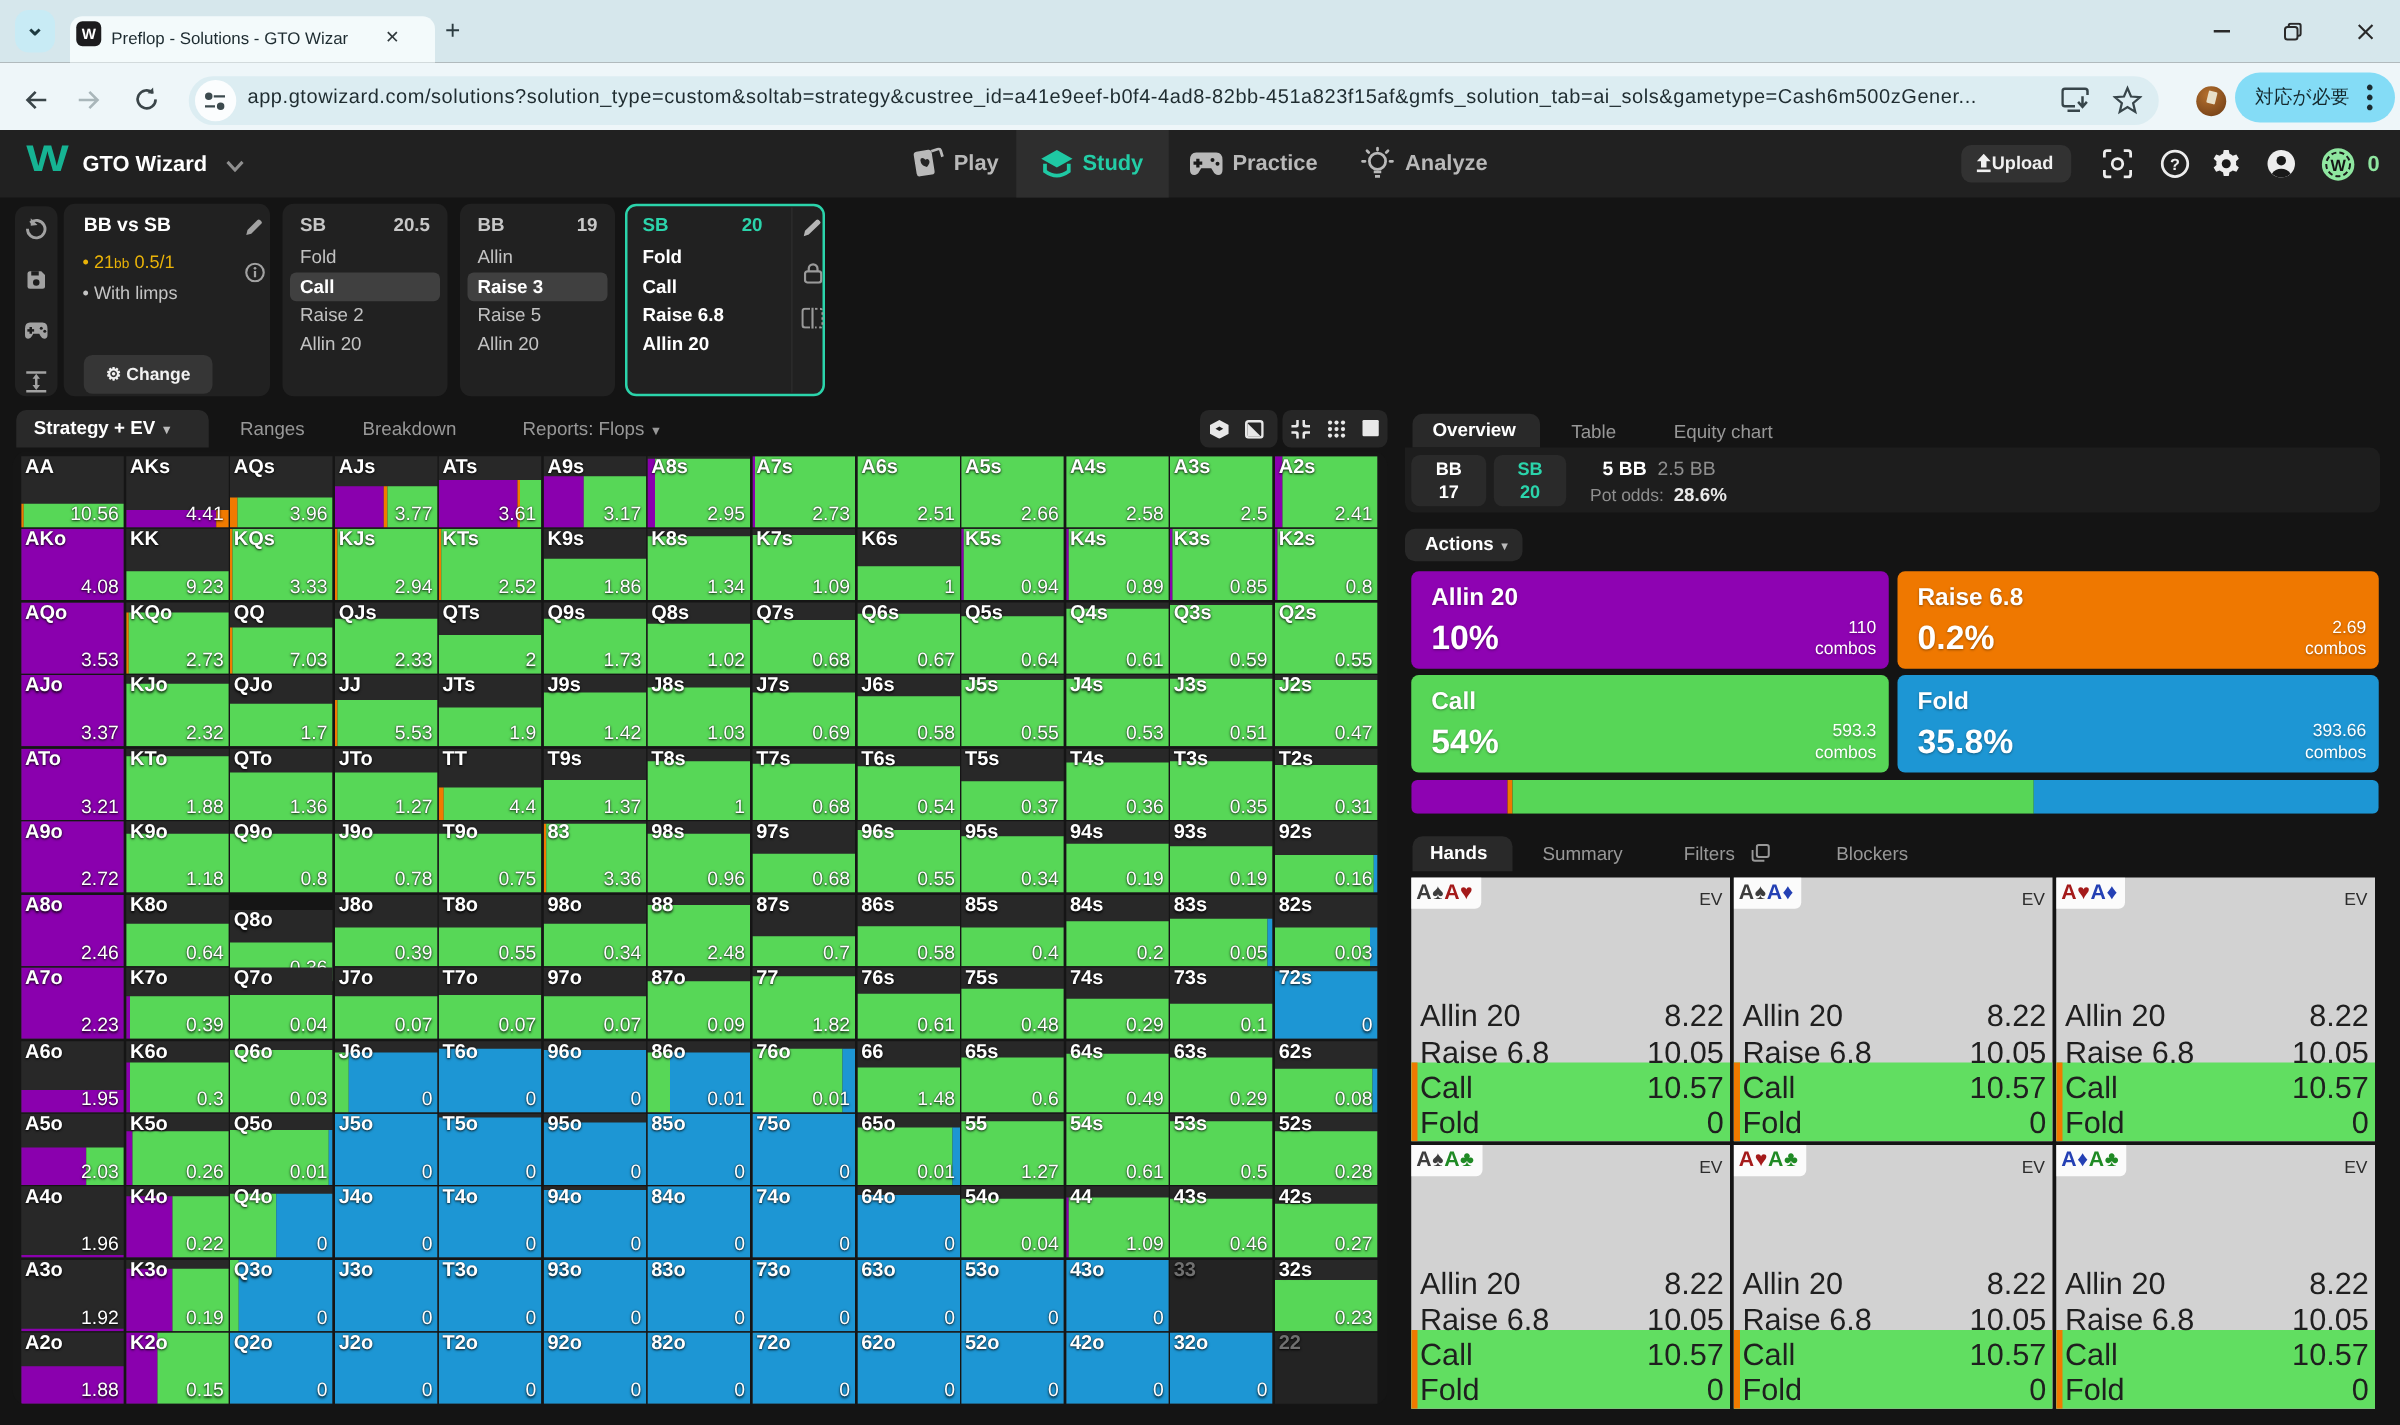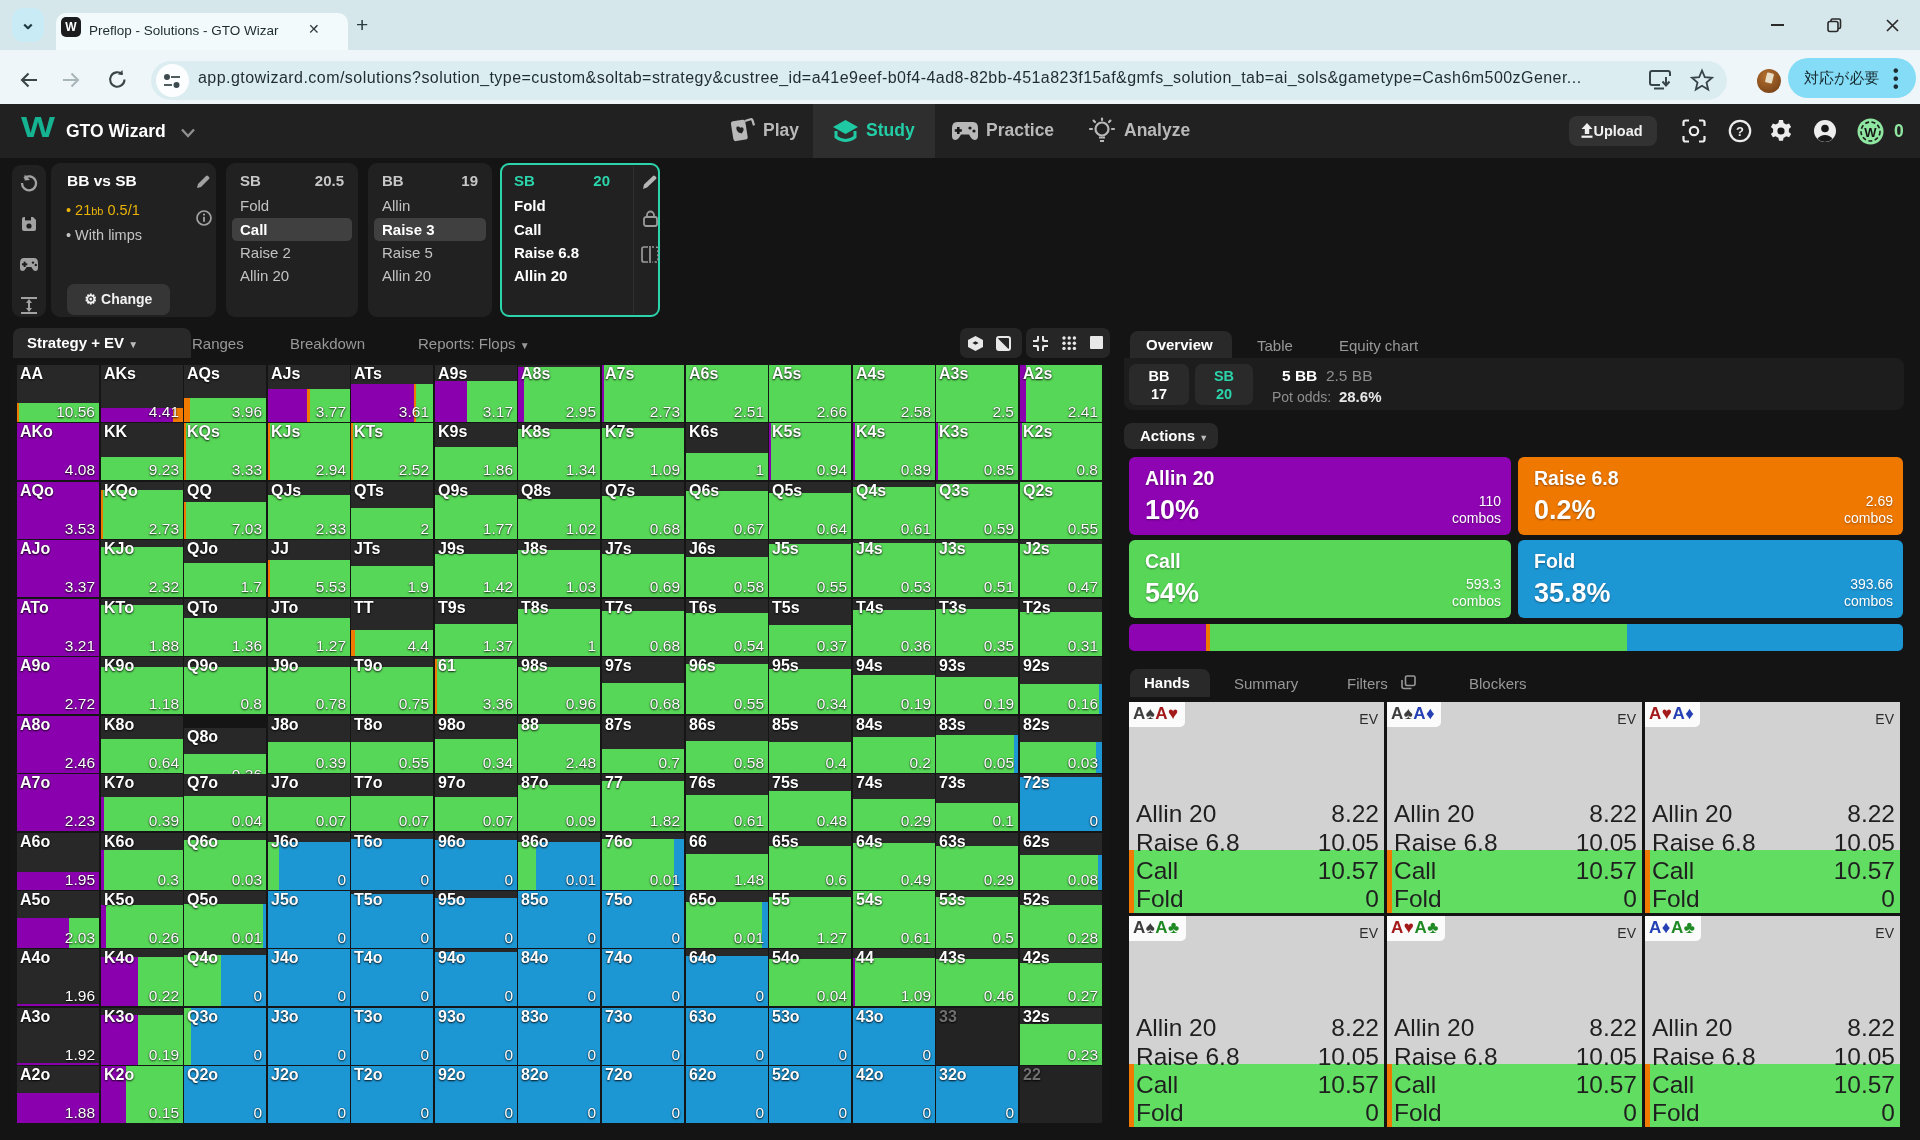--- a/index.html
+++ b/index.html
@@ -26,21 +26,21 @@
 #upload{position:absolute;left:1569px;top:116px;width:88px;height:30px;background:#323232;border-radius:8px;color:#f0f0f0;font-size:14.5px;font-weight:700;text-align:center;line-height:30px}
 .hico{position:absolute;top:119px;color:#ededed}
 
 .card{position:absolute;background:#212121;border-radius:9px}
 .nhdr{position:absolute;top:9px;font-size:15px;font-weight:700;color:#c7c7c7}
 .nrow{position:absolute;left:14px;font-size:15px;color:#c2c2c2}
 .nhl{position:absolute;background:#404040;border-radius:5px}
 .bold{font-weight:700;color:#fff}
 .teal{color:#2bd4ab}
 
-#stratpill{position:absolute;left:13px;top:328px;width:178px;height:30px;background:#292929;border-radius:8px 8px 0 0;color:#fff;font-size:15px;font-weight:700;line-height:30px}
+#stratpill{position:absolute;left:13px;top:328px;width:154px;height:30px;background:#292929;border-radius:8px 8px 0 0;color:#fff;font-size:15px;font-weight:700;line-height:30px}
 .ttab{position:absolute;top:335px;font-size:15px;color:#989898}
 .igrp{position:absolute;top:328px;height:30px;background:#262626;border-radius:7px}
 
 #matrix{position:absolute;left:10px;top:361px;width:1100px;height:763px;background:#151515;border-radius:12px;overflow:hidden}
 .c{position:absolute;width:82px;height:57px;background:#282828;overflow:hidden}
 .c i{position:absolute;left:0;right:0;bottom:0;display:flex}
 .c i b{height:100%}
 .c s{position:absolute;left:3px;top:0px;text-decoration:none;font-style:normal;color:#fff;font-size:16px;font-weight:600;text-shadow:0 1px 2px rgba(0,0,0,.85),0 0 1px rgba(0,0,0,.6)}
 .c e{position:absolute;right:4px;bottom:1px;font-style:normal;color:#fff;font-size:15.5px;text-shadow:0 1px 2px rgba(0,0,0,.85),0 0 1px rgba(0,0,0,.6)}
 .c i{align-items:stretch}
@@ -529,21 +529,21 @@
         <b style="width:100%;background:#57d757"></b>
       </i>
       <s>QTs</s>
       <e>2</e>
     </div>
 <div class="c" style="left:425px;top:121px">
       <i style="height:78%">
         <b style="width:100%;background:#57d757"></b>
       </i>
       <s>Q9s</s>
-      <e>1.77</e>
+      <e>1.73</e>
     </div>
 <div class="c" style="left:508px;top:121px">
       <i style="height:71%">
         <b style="width:100%;background:#57d757"></b>
       </i>
       <s>Q8s</s>
       <e>1.02</e>
     </div>
 <div class="c" style="left:592px;top:121px">
       <i style="height:76%">
@@ -804,21 +804,21 @@
         <b style="width:100%;background:#57d757"></b>
       </i>
       <s>T9o</s>
       <e>0.75</e>
     </div>
 <div class="c" style="left:425px;top:296px">
       <i style="height:97%">
         <b style="width:3%;background:#f07a00"></b>
         <b style="width:97%;background:#57d757"></b>
       </i>
-      <s>61</s>
+      <s>83</s>
       <e>3.36</e>
     </div>
 <div class="c" style="left:508px;top:296px">
       <i style="height:83%">
         <b style="width:100%;background:#57d757"></b>
       </i>
       <s>98s</s>
       <e>0.96</e>
     </div>
 <div class="c" style="left:592px;top:296px">

